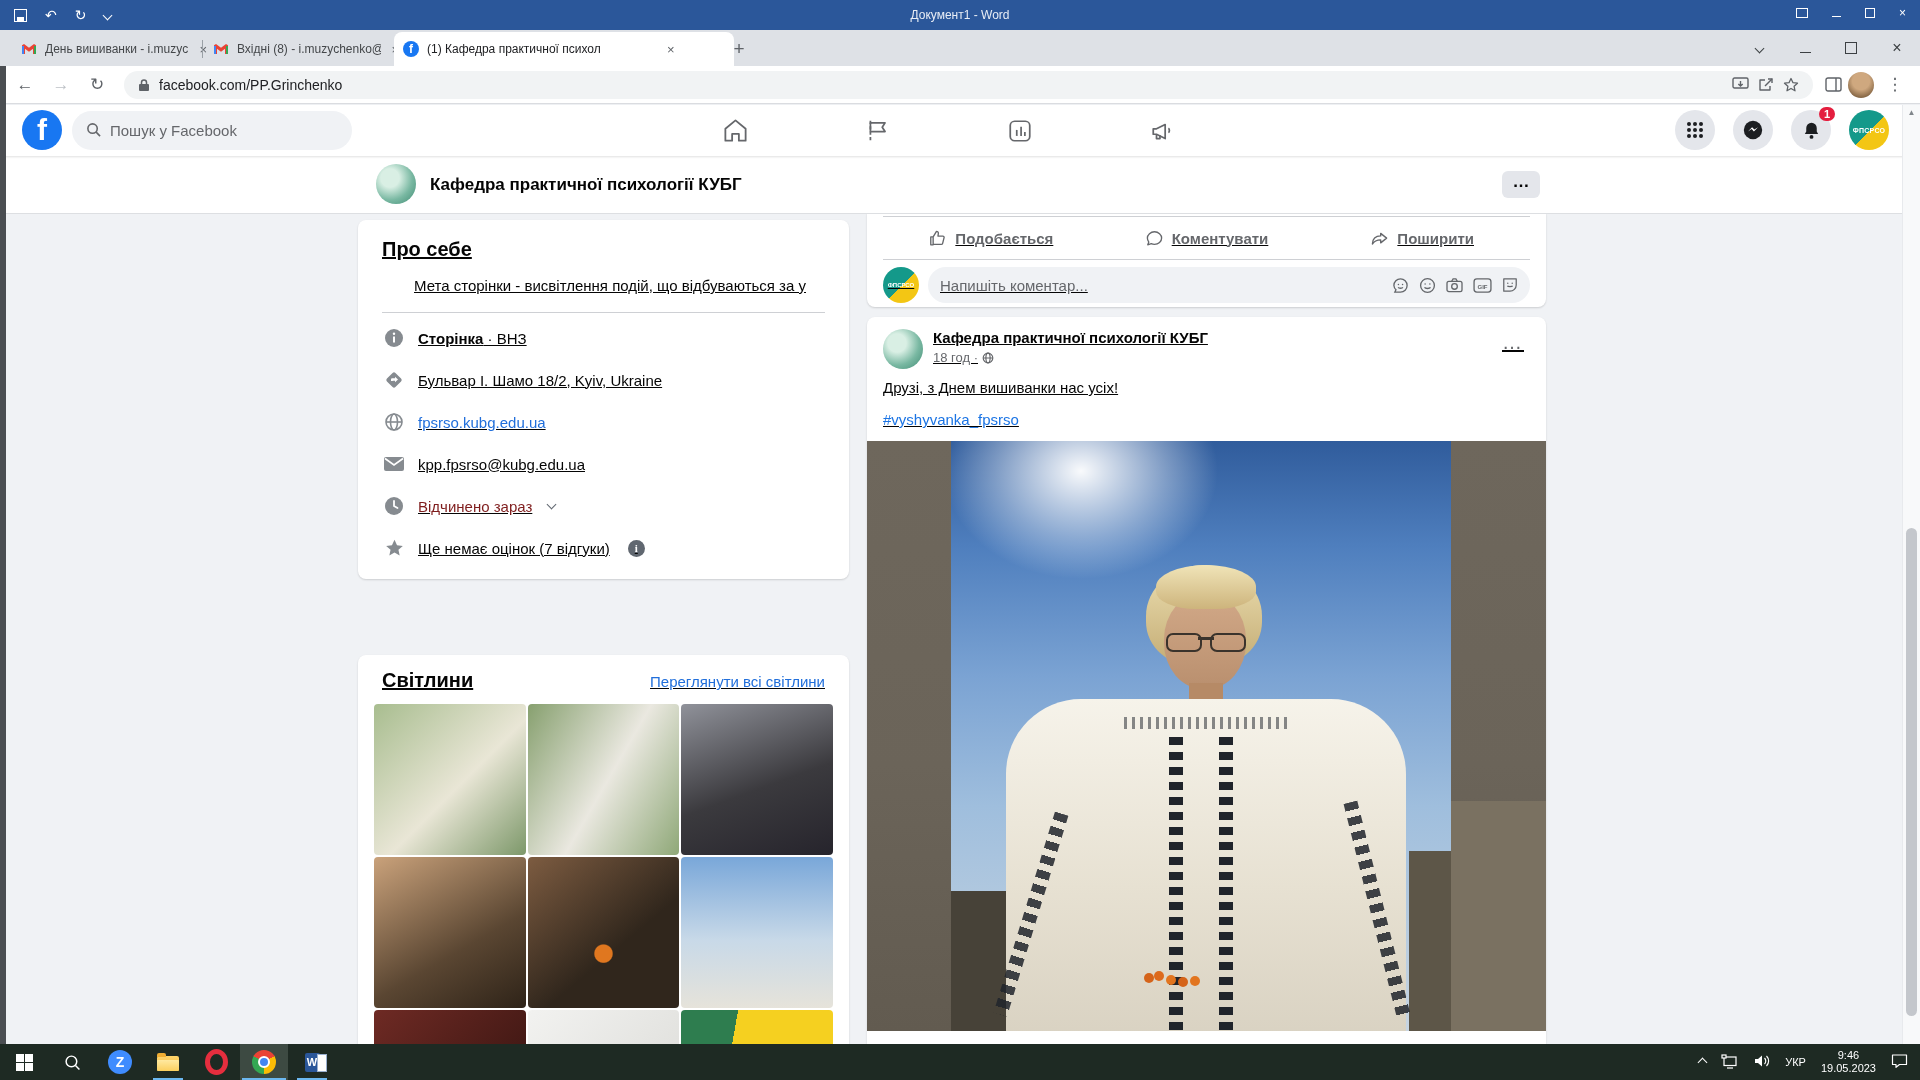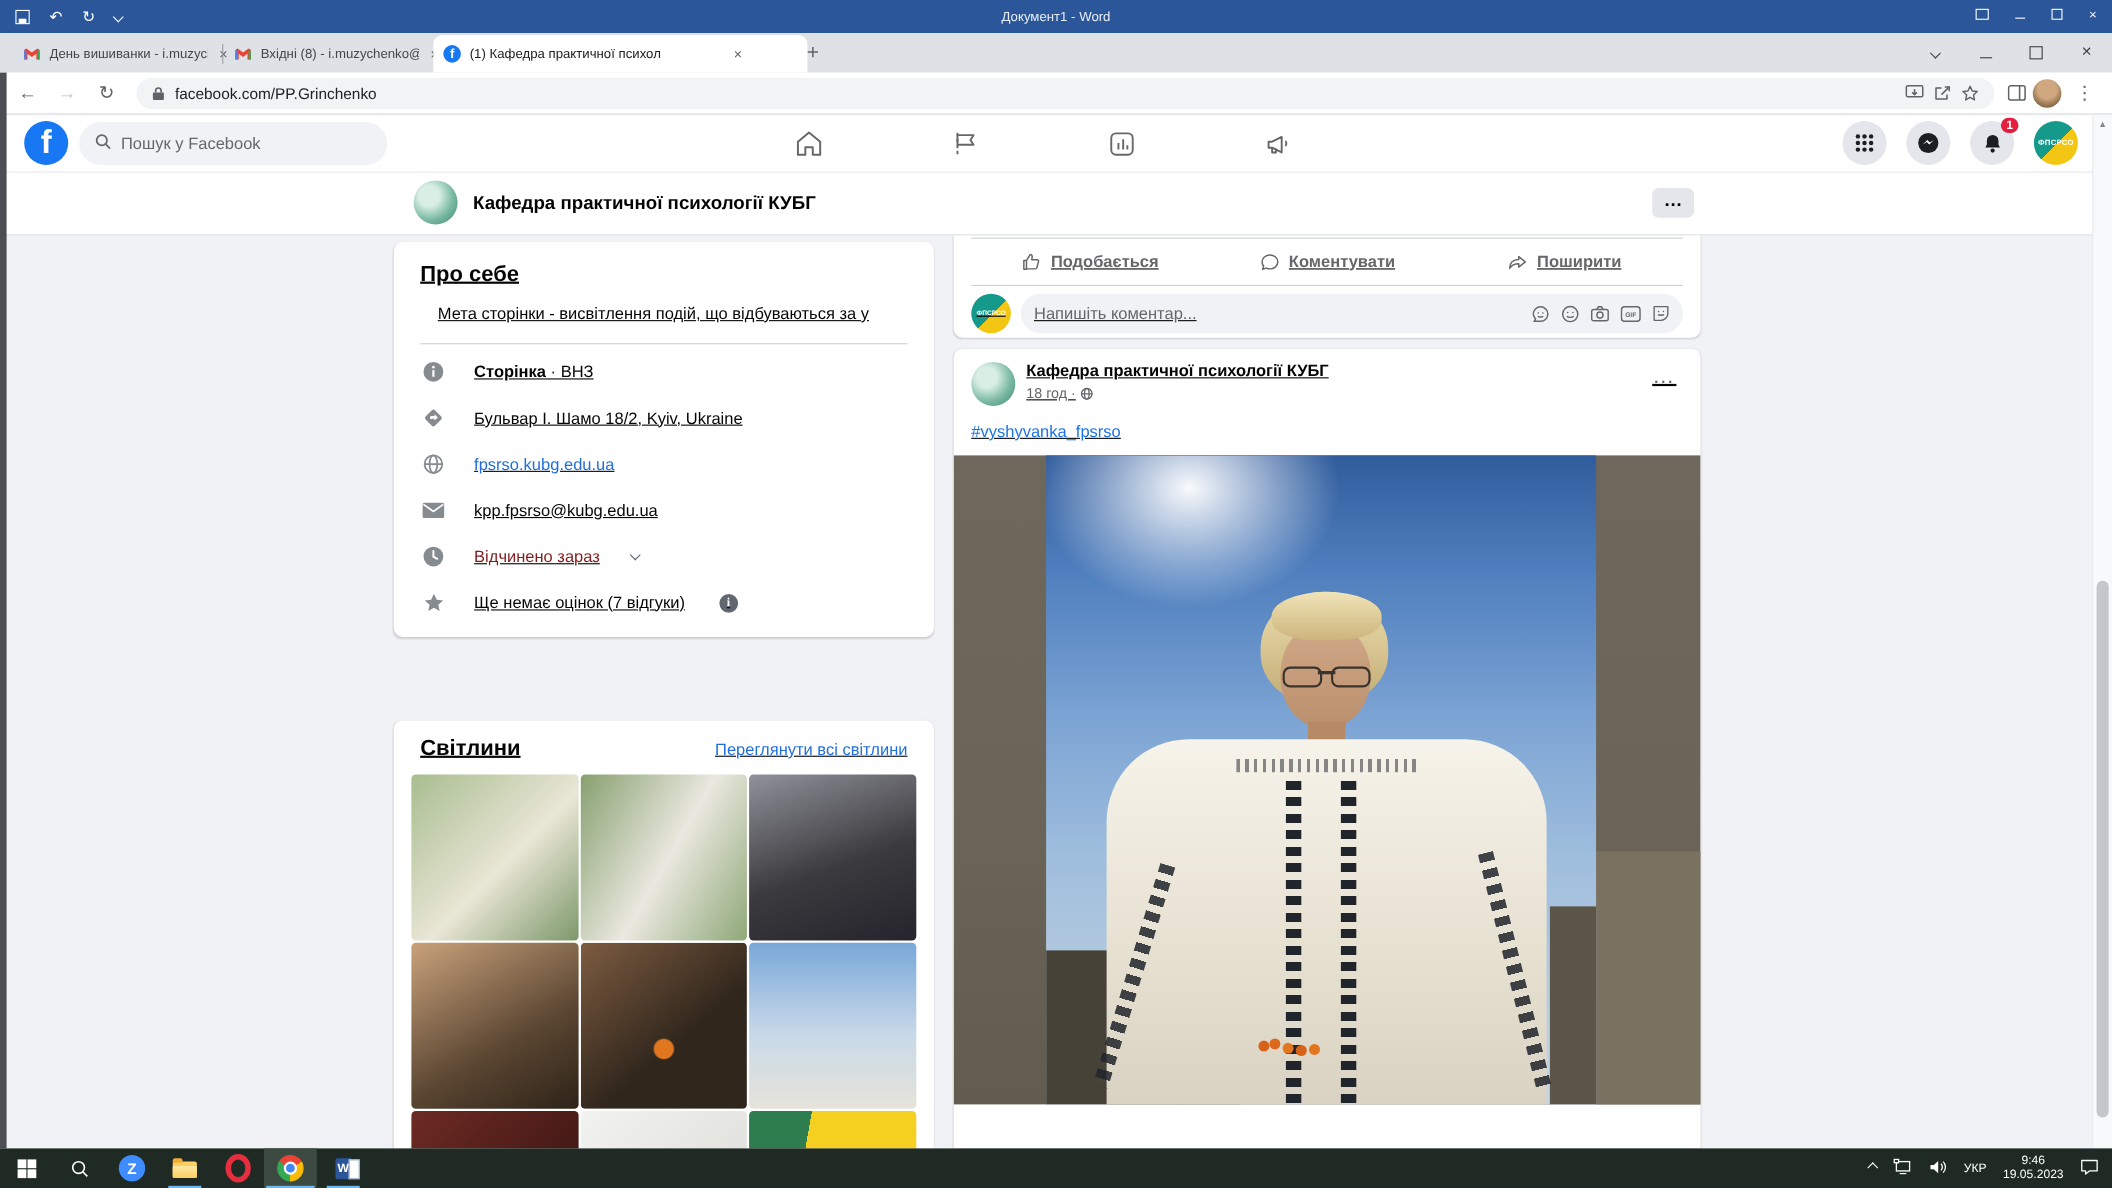--- a/index.html
+++ b/index.html
@@ -84,23 +84,23 @@
   #pageheader .morebtn{position:absolute;left:1502px;top:15px;width:38px;height:27px;background:#e4e6eb;border-radius:6px;
      text-align:center;line-height:22px;font-size:17px;font-weight:bold;color:#050505;}
 
   
   #content{position:absolute;top:213px;left:0;width:1920px;height:831px;background:#f0f2f5;overflow:hidden;}
   .card{position:absolute;background:#fff;border-radius:8px;box-shadow:0 1px 2px rgba(0,0,0,.15);text-decoration:underline;}
 
   
   #aboutcard{left:358px;top:7px;width:491px;box-sizing:border-box;padding:18px 0 10px;}
   #aboutcard h2{margin:0 24px;font-size:20px;}
-  .aboutdesc{margin:16px 0 0;padding-left:40px;padding-right:8px;font-size:15px;white-space:nowrap;overflow:hidden;}
+  .aboutdesc{margin:16px 16px 0;padding-left:40px;padding-right:8px;font-size:15px;white-space:nowrap;overflow:hidden;}
   .aboutdiv{margin:18px 24px 4px;border-top:1px solid #ced0d4;}
-  .arow{display:flex;align-items:center;gap:25px;height:42px;padding:0 24px;font-size:15px;color:#050505;}
+  .arow{display:flex;align-items:center;gap:12px;height:42px;padding:0 24px;font-size:15px;color:#050505;}
   .aicon{width:24px;display:flex;justify-content:center;color:#868b90;flex:0 0 24px;}
   .linktext{color:#216fdb;}
   .greentext{color:#7f1d1d;}
   .arow .chev.down{color:#606770;margin-left:4px;margin-top:-3px;}
   .infobadge{width:17px;height:17px;border-radius:50%;background:#606770;color:#fff;font-size:11px;font-weight:bold;
      text-align:center;line-height:17px;margin-left:6px;font-family:"Liberation Serif",serif;}
 
   
   #photoscard{left:358px;top:442px;width:491px;height:400px;box-sizing:border-box;padding:14px 16px 0;overflow:hidden;}
   .photoshead{display:flex;align-items:baseline;justify-content:space-between;margin:0 8px 12px;}
@@ -555,20 +555,21 @@
             <span>18 год ·</span>
             <svg width="12" height="12" viewBox="0 0 20 20" fill="none" stroke="#65676b" stroke-width="2">
                 <circle cx="10" cy="10" r="8"></circle>
                 <ellipse cx="10" cy="10" rx="3.5" ry="8"></ellipse>
                 <line x1="2" y1="10" x2="18" y2="10"></line>
               </svg>
           </div>
         </span>
         <span class="pmore">…</span>
       </div>
+      <div class="posttext">Друзі, з Днем вишиванки нас усіх!</div>
       <div class="hashtag">#vyshyvanka_fpsrso</div>
 
       <div class="photowrap">
         <div class="rbld"></div>
         <div class="portrait">
           <div class="bld1"></div>
           <div class="bld2"></div>
           <div class="bld4"></div>
           <div class="hair"></div>
           <div class="face"></div>

